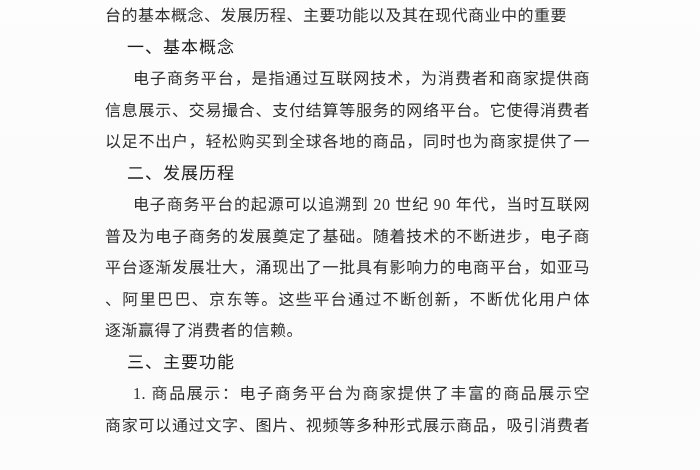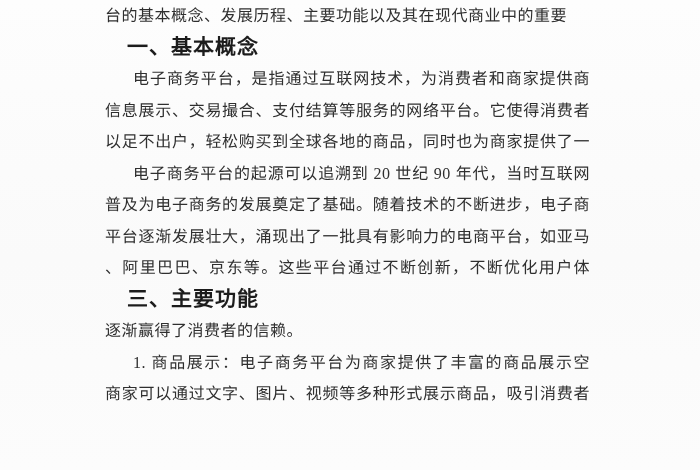--- a/index.html
+++ b/index.html
@@ -34,39 +34,40 @@
     text-align:left;
   }
   .line.fill{
     text-align:justify;
     text-align-last:justify;
   }
   .line.indent{
     padding-left:28px;
   }
   .line.heading{
-    font-weight:700;
-    font-size:21px;
+    font-weight:400;
+    font-size:17px;
     color:var(--heading);
     padding-left:22px;
     letter-spacing:1px;
   }
 </style>
 </head>
 <body>
 
 <div class="page">
   <div class="doc">
       <div class="line">台的基本概念、发展历程、主要功能以及其在现代商业中的重要性。</div>
       <div class="line heading">一、基本概念</div>
       <div class="line indent fill">电子商务平台，是指通过互联网技术，为消费者和商家提供商品</div>
       <div class="line fill">信息展示、交易撮合、支付结算等服务的网络平台。它使得消费者可</div>
       <div class="line fill">以足不出户，轻松购买到全球各地的商品，同时也为商家提供了一个</div>
+      <div class="line heading">二、发展历程</div>
       <div class="line indent fill">电子商务平台的起源可以追溯到 20 世纪 90 年代，当时互联网的</div>
       <div class="line fill">普及为电子商务的发展奠定了基础。随着技术的不断进步，电子商务</div>
       <div class="line fill">平台逐渐发展壮大，涌现出了一批具有影响力的电商平台，如亚马逊</div>
       <div class="line fill">、阿里巴巴、京东等。这些平台通过不断创新，不断优化用户体验，</div>
+      <div class="line">逐渐赢得了消费者的信赖。</div>
       <div class="line heading">三、主要功能</div>
-      <div class="line">逐渐赢得了消费者的信赖。</div>
       <div class="line indent fill">1. 商品展示：电子商务平台为商家提供了丰富的商品展示空间，</div>
       <div class="line fill">商家可以通过文字、图片、视频等多种形式展示商品，吸引消费者的</div>
     </div>
 </div>
 
 </body></html>

